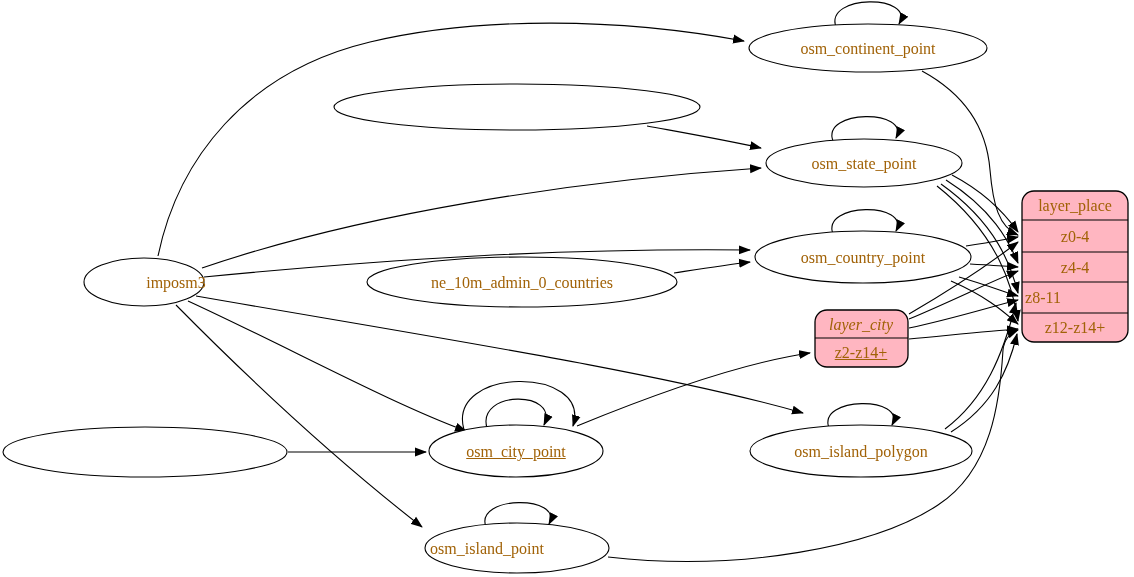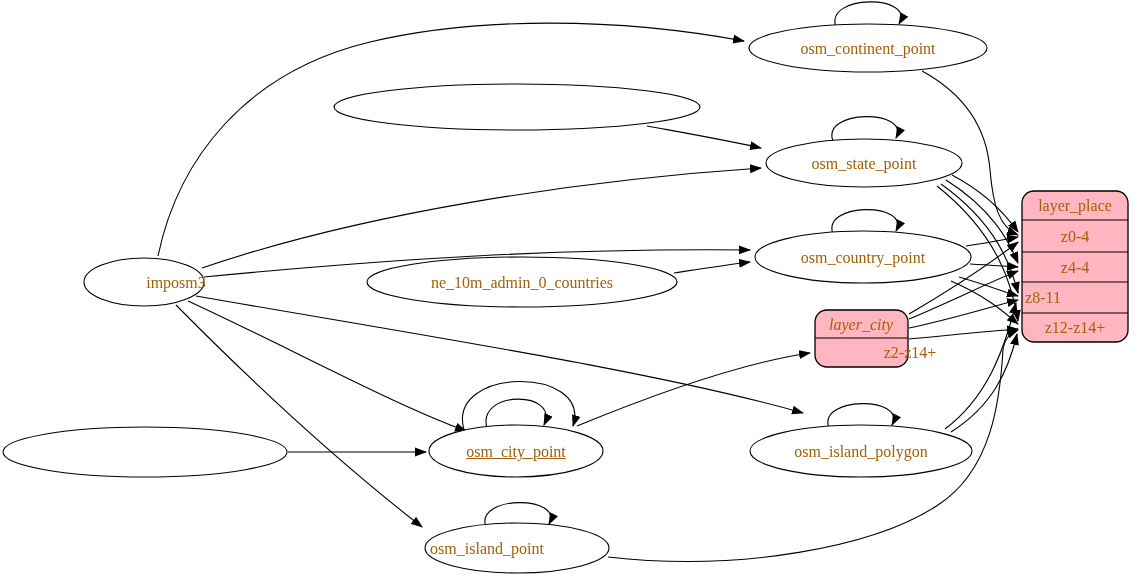--- a/index.html
+++ b/index.html
@@ -103,21 +103,21 @@
   <div class="nlabel" style="left:144px; top:283px;margin-left:32px;">imposm3</div>
   <div class="nlabel" style="left:522px; top:283px;">ne_10m_admin_0_countries</div>
   <div class="nlabel" style="left:868px; top:49px;">osm_continent_point</div>
   <div class="nlabel" style="left:864px; top:164px;">osm_state_point</div>
   <div class="nlabel" style="left:863px; top:258px;">osm_country_point</div>
   <div class="nlabel" style="left:516px; top:452px;text-decoration:underline;">osm_city_point</div>
   <div class="nlabel" style="left:861px; top:452px;text-align:center;">osm_island_polygon</div>
   <div class="nlabel" style="left:487px; top:549px;">osm_island_point</div>
 
   <div class="nlabel" style="left:861px; top:325px;font-style:italic;">layer_city</div>
-  <div class="nlabel" style="left:910px; top:353px;">z2-z14+</div>
+  <div class="nlabel" style="left:861px; top:353px;text-decoration:underline;">z2-z14+</div>
 
   <div class="nlabel" style="left:1075px; top:206px;">layer_place</div>
   <div class="nlabel" style="left:1075px; top:237px;">z0-4</div>
   <div class="nlabel" style="left:1075px; top:268px;">z4-4</div>
   <div class="nlabel" style="left:1019px; top:298px;margin-left:24px;">z8-11</div>
   <div class="nlabel" style="left:1075px; top:328px;">z12-z14+</div>
 
 </div>
 
 </body></html>

